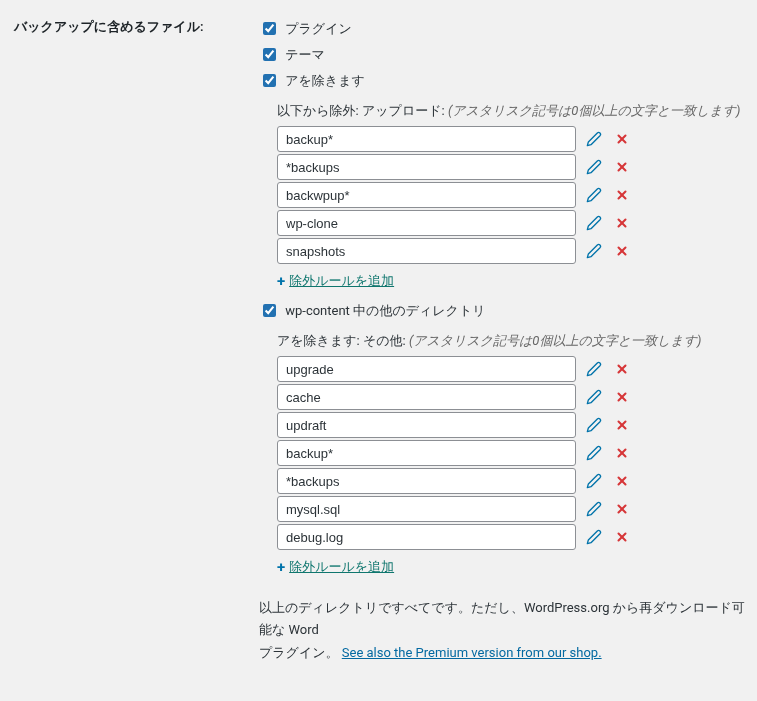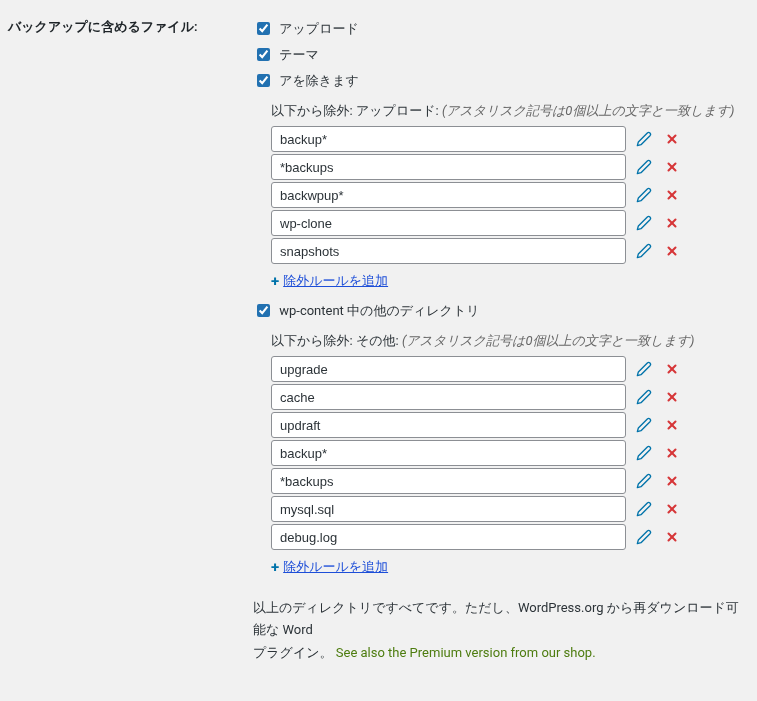--- a/index.html
+++ b/index.html
@@ -16,21 +16,21 @@
     border-collapse: collapse;
   }
   .form-table td, .form-table th {
     vertical-align: top;
     text-align: left;
     padding: 18px 10px 18px 0;
   }
   .form-table th {
     width: 235px;
     font-weight: 600;
-    padding-left: 8px;
+    padding-left: 14px;
     color: #1d2327;
   }
   label.checkline {
     display: block;
     margin-bottom: 4px;
     line-height: 1.7;
   }
   label.checkline input {
     margin-right: 6px;
     accent-color: #2271b1;
@@ -47,21 +47,21 @@
     font-style: italic;
     color: #666;
   }
   .rule-row {
     display: flex;
     align-items: center;
     gap: 8px;
     margin-bottom: 2px;
   }
   .rule-row input[type="text"] {
-    width: 355px;
+    width: 299px;
     height: 26px;
     padding: 2px 8px;
     border: 1px solid #8c8f94;
     border-radius: 3px;
     background: #fff;
     font-size: 13px;
     color: #2c3338;
     box-sizing: border-box;
   }
   .icon-btn {
@@ -82,42 +82,43 @@
     align-items: center;
     gap: 4px;
   }
   .add-rule .plus {
     font-weight: bold;
     color: #0073aa;
     font-size: 15px;
   }
   .add-rule .lbl {
     text-decoration: underline;
-    color: #1d4ed8;
+    color: #0f766e;
   }
   .descr {
     margin-top: 21px;
     line-height: 1.7;
   }
   a.link {
-    color: #4d7c0f;
+    color: #0369a1;
+    text-decoration: underline;
     cursor: pointer;
   }
 </style>
 </head>
 <body>
 
 <table class="form-table">
   <tbody>
       <tr>
     <th>バックアップに含めるファイル:</th>
     <td>
       <label class="checkline">
         <input type="checkbox" checked="" style="">
-        <span>アップロード</span>
+        <span>プラグイン</span>
       </label>
       <label class="checkline">
         <input type="checkbox" checked="" style="">
         <span>テーマ</span>
       </label>
       <label class="checkline">
         <input type="checkbox" checked="" style="">
         <span>アを除きます</span>
       </label>
 
@@ -203,21 +204,21 @@
         </div>
       </div>
 
       <label class="checkline" style="margin-top:9px">
         <input type="checkbox" checked="" style="">
         <span>wp-content 中の他のディレクトリ</span>
       </label>
 
       <div class="exclude-block">
         <div class="exclude-title">
-          <span>以下から除外: その他: </span><span class="hint">(アスタリスク記号は0個以上の文字と一致します)</span>
+          <span>アを除きます: その他: </span><span class="hint">(アスタリスク記号は0個以上の文字と一致します)</span>
         </div>
         <div id="other-rules">
               <div class="rule-row">
                 <input type="text" value="upgrade" style="">
                 <span class="icon-btn">
                   <svg width="16" height="16" viewBox="0 0 24 24" fill="none" stroke="#0073aa" stroke-width="2" stroke-linecap="round" stroke-linejoin="round">
                     <path d="M17 3a2.83 2.83 0 0 1 4 4L7.5 20.5 2 22l1.5-5.5L17 3z"></path>
                   </svg>
                 </span>
                 <span class="icon-btn">

